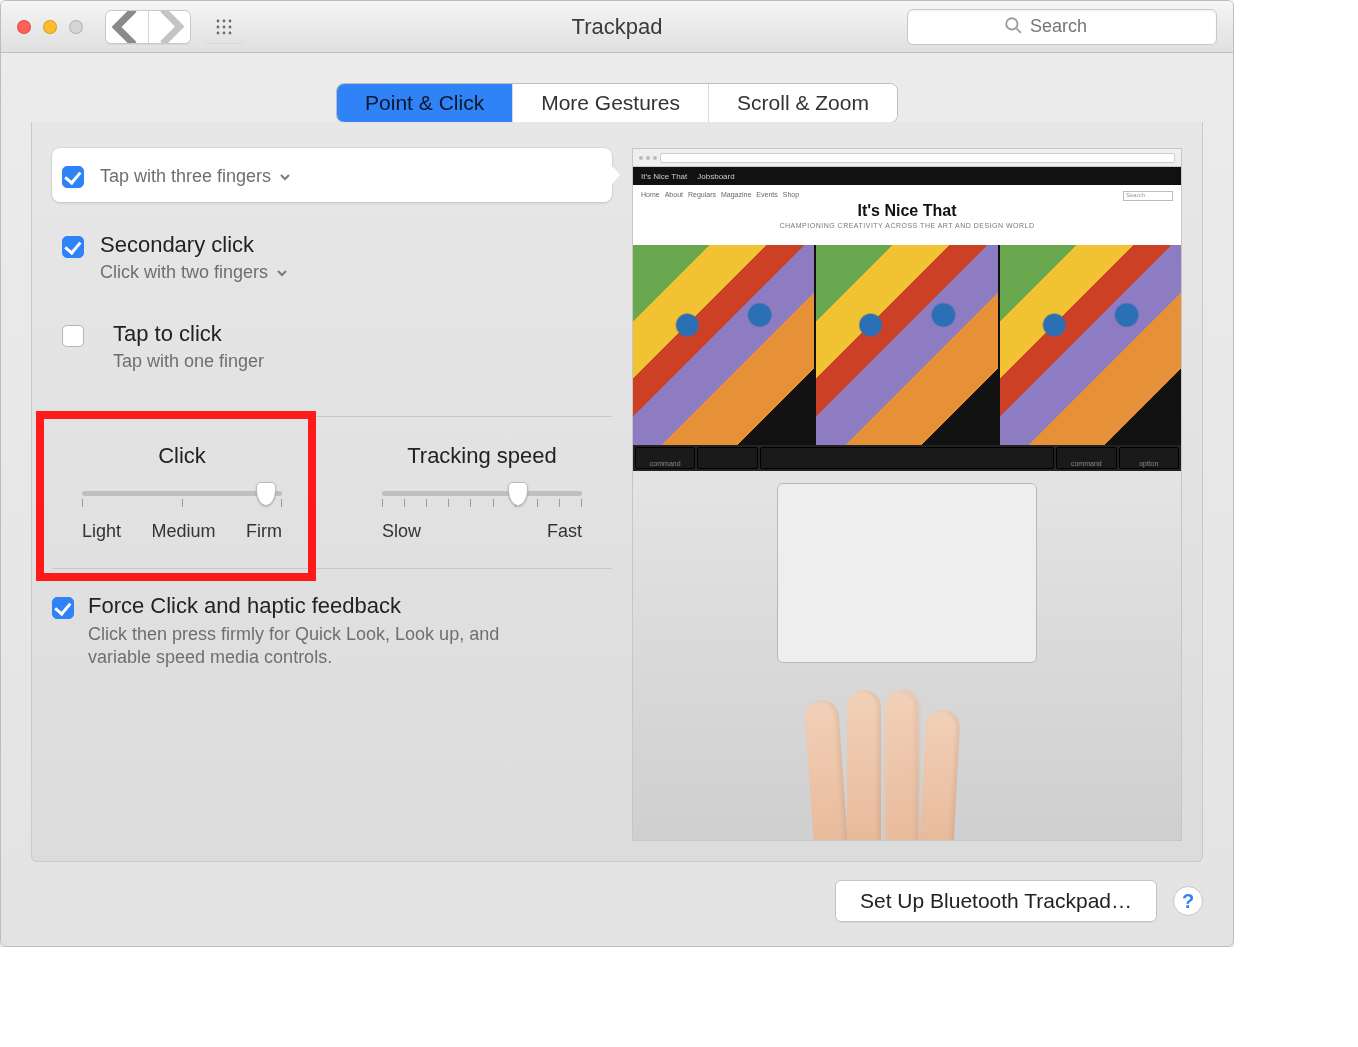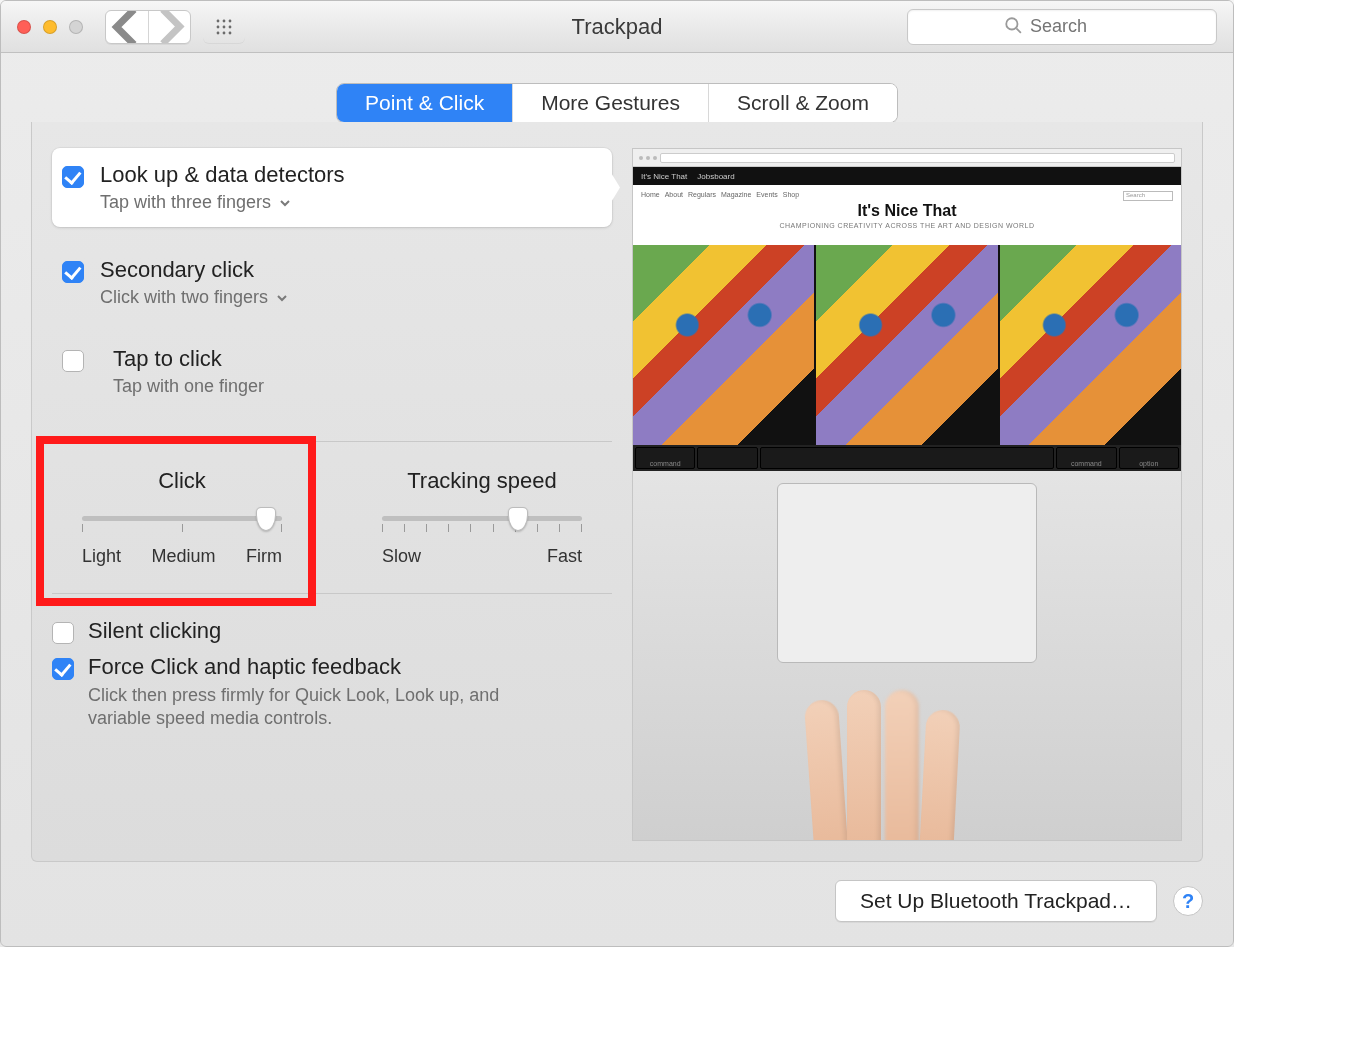--- a/index.html
+++ b/index.html
@@ -101,21 +101,21 @@
     padding: 7px 28px;
     font-size: 21px;
     color: #333;
     background: #fff;
     border: none;
     cursor: default;
   }
   .tab + .tab { border-left: 1px solid #d8d8d8; }
   .tab.selected {
     background: #2f83f6;
-    color: #ffffff;
+    color: #0f172a;
   }
 
   
   .content {
     flex: 1;
     background: linear-gradient(#e7e7e7, #dcdcdc);
     border: 1px solid #c9c9c9;
     border-top: none;
     border-radius: 0 0 6px 6px;
     margin: 0 30px;
@@ -345,21 +345,20 @@
       <button class="tab">Scroll &amp; Zoom</button>
     </div>
   </div>
 
   <div class="content">
     <div class="leftcol">
 
       <div class="opt selected">
         <div class="checkbox checked"></div>
         <div class="txt">
-          <span class="lbl">Look up &amp; data detectors</span>
           <span class="sub">
             <span>Tap with three fingers</span>
             <span class="chev">
                 <svg viewBox="0 0 12 12" fill="none" stroke="#7a7a7a" stroke-width="2">
                   <path d="M2 4l4 4 4-4"></path>
                 </svg>
               </span>
           </span>
         </div>
       </div>
@@ -430,26 +429,20 @@
           </div>
           <div class="sliderlabels">
             <span>Slow</span>
             <span>Fast</span>
           </div>
         </div>
       </div>
 
       <div class="bottomopts">
         <div class="row2">
-          <div class="checkbox"></div>
-          <div class="body">
-              <span class="lbl2">Silent clicking</span>
-            </div>
-        </div>
-        <div class="row2">
           <div class="checkbox checked"></div>
           <div class="body">
             <span class="lbl2">Force Click and haptic feedback</span>
             <span class="desc">Click then press firmly for Quick Look, Look up, and variable speed media controls.</span>
           </div>
         </div>
       </div>
     </div>
 
     <div class="rightcol">

